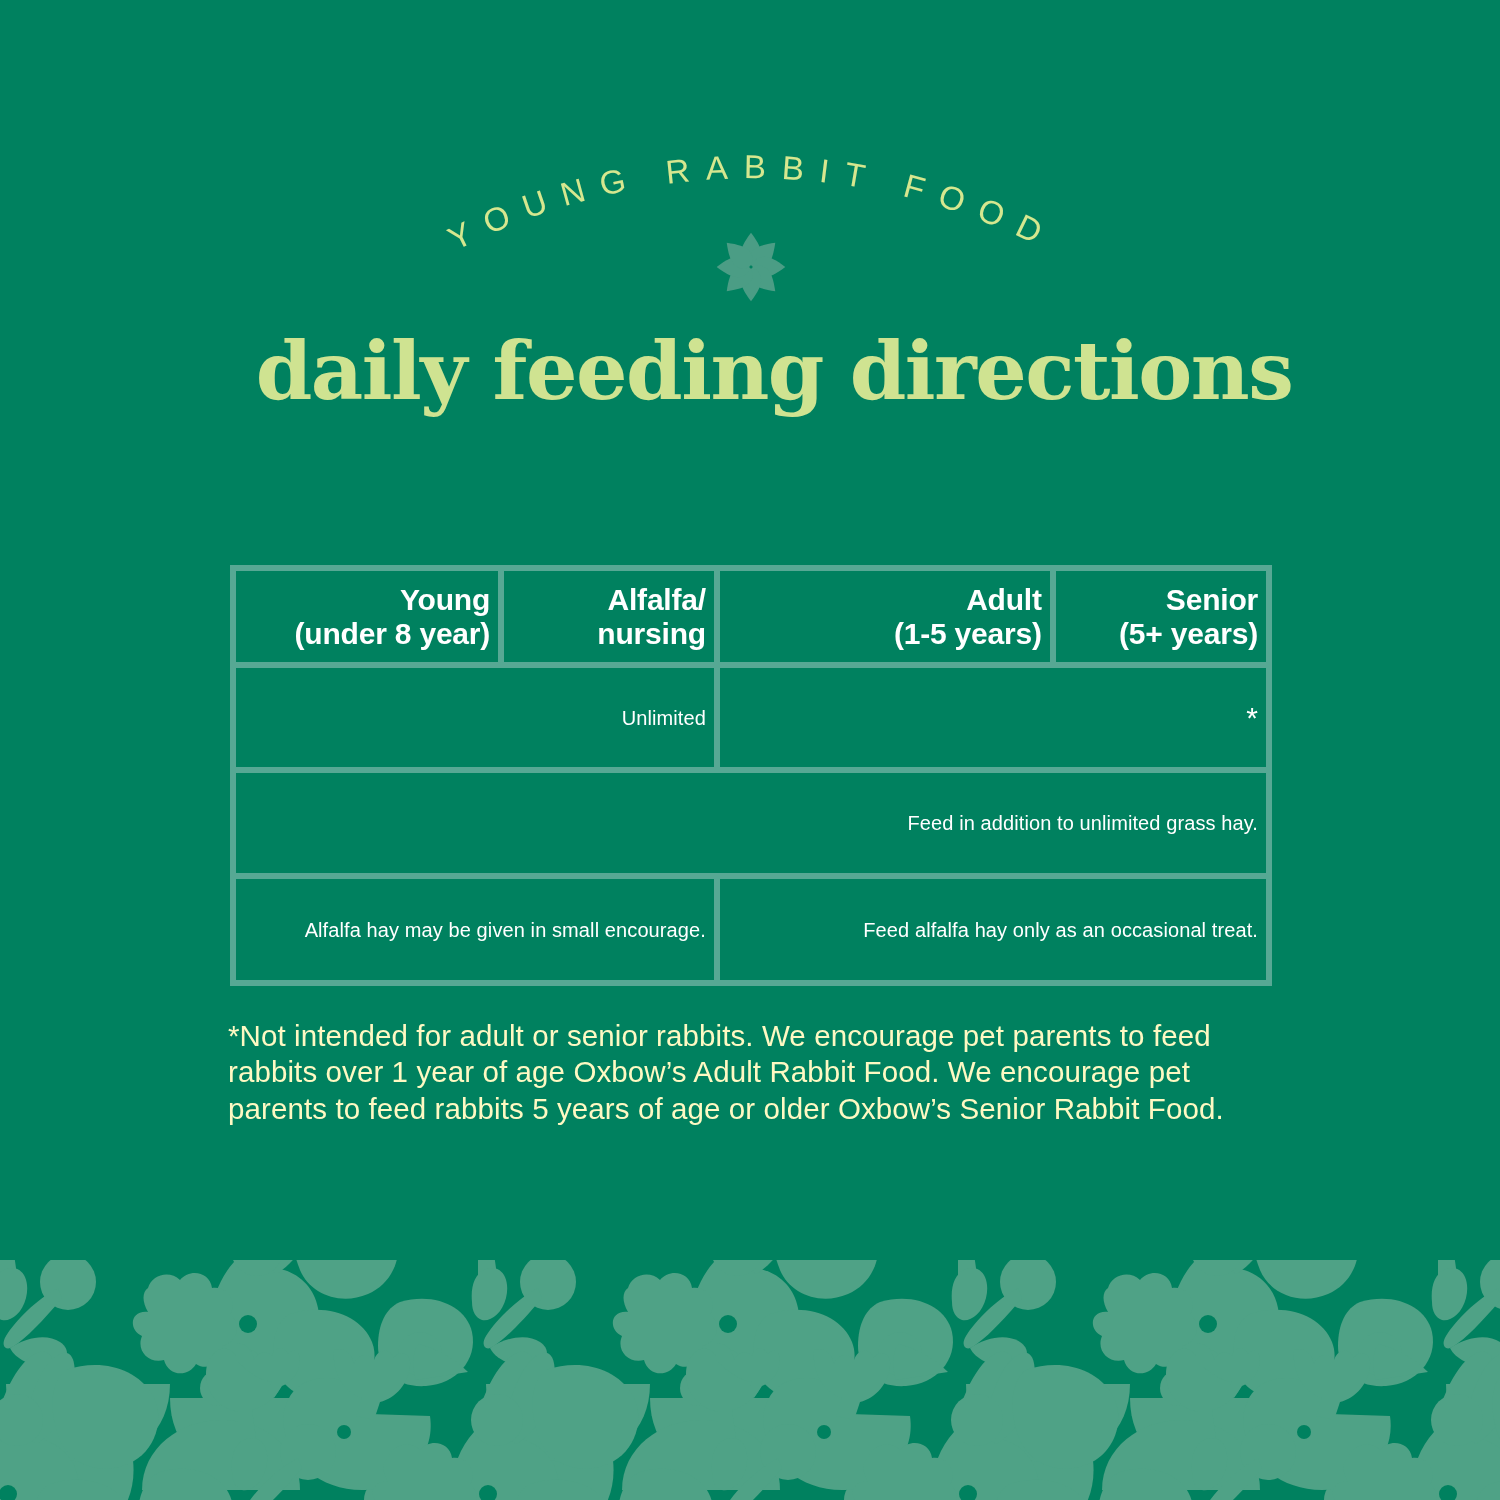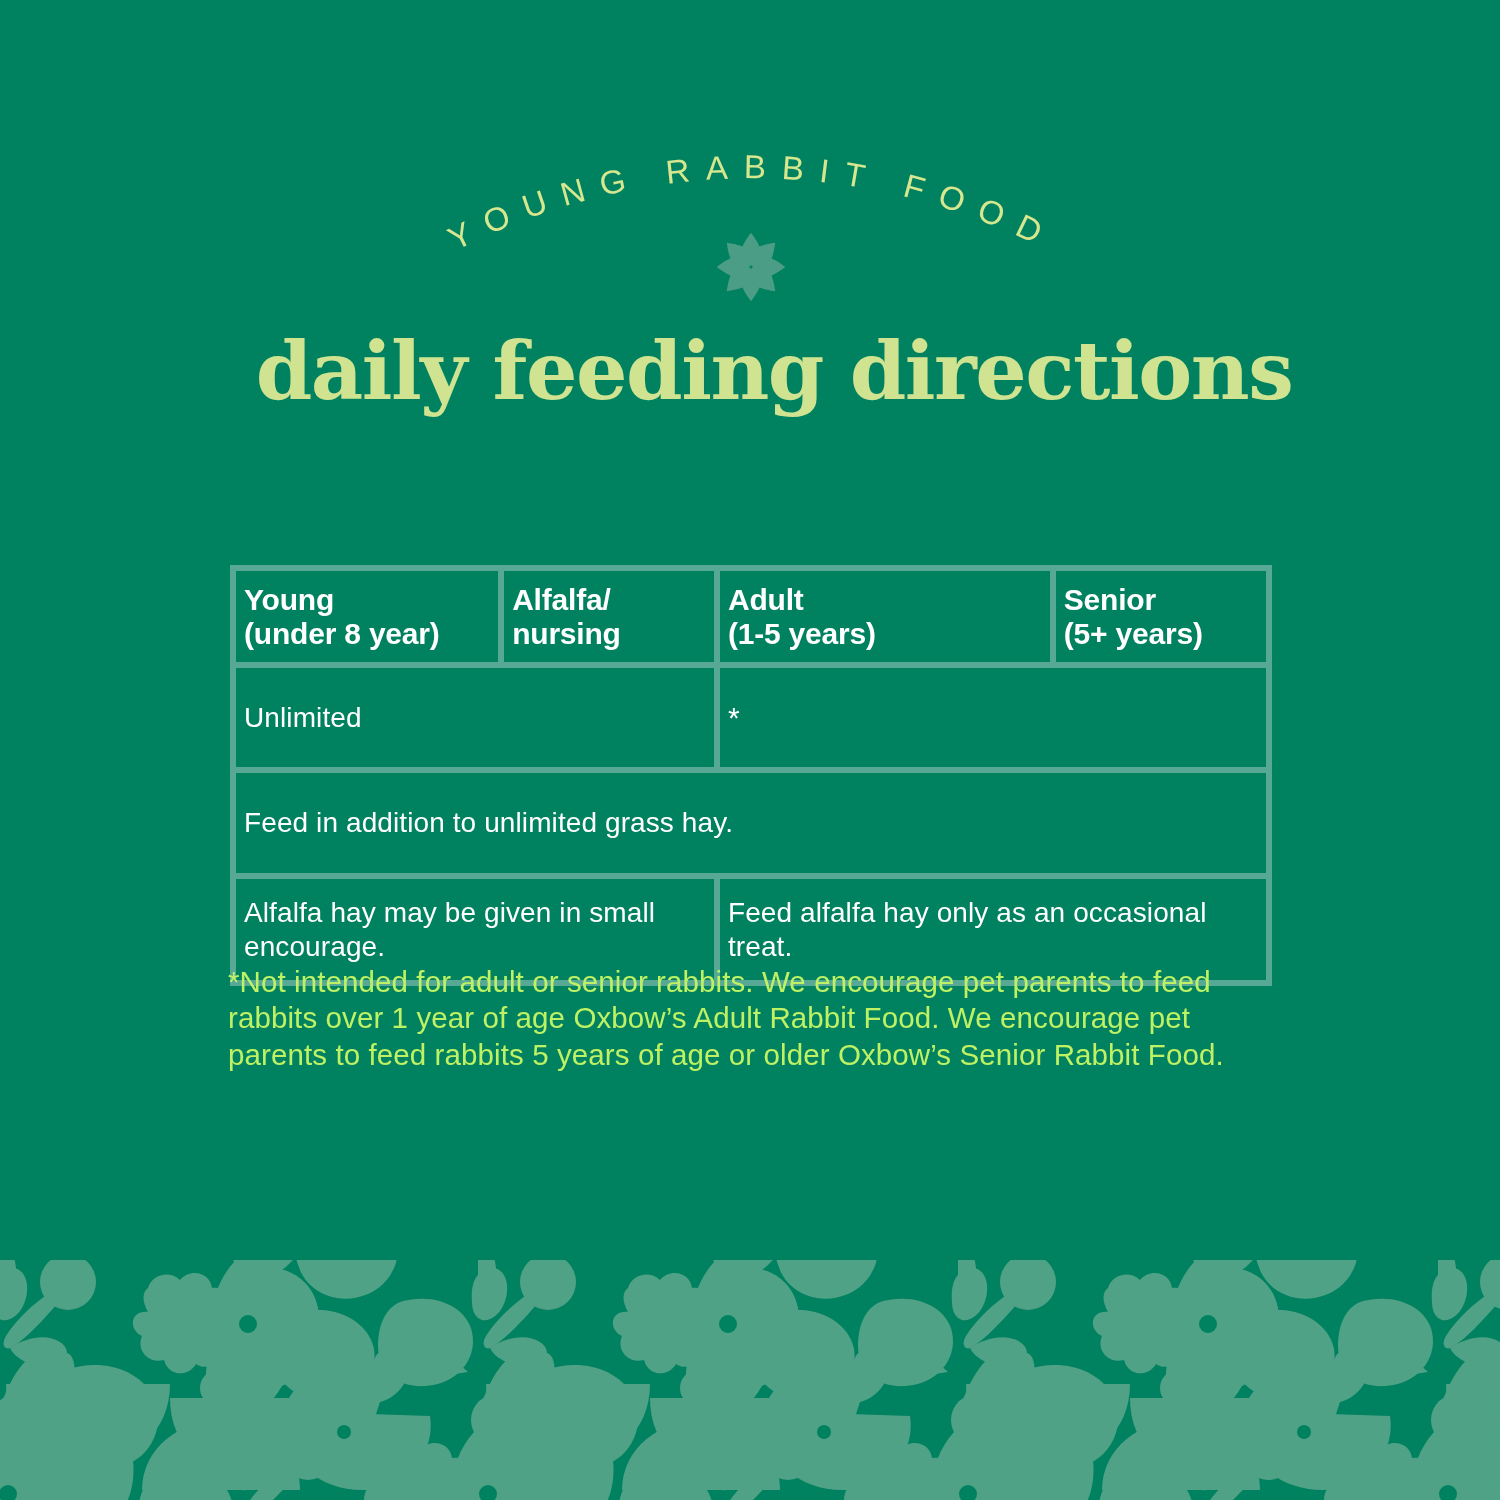--- a/index.html
+++ b/index.html
@@ -69,50 +69,50 @@
     left: 230px;
     top: 565px;
     width: 1042px;
     border-collapse: separate;
     border-spacing: 0;
     border: 3px solid #57a894;
   }
   .feed-table td {
     border: 3px solid #57a894;
     color: #ffffff;
-    text-align: left;
+    text-align: right;
     vertical-align: middle;
     padding: 0 8px;
     background: #00815f;
   }
   .hdr-cell {
     height: 91px;
     font-weight: bold;
     font-size: 30px;
     line-height: 1.12;
     letter-spacing: -0.2px;
   }
   .body-cell {
     font-weight: 400;
-    font-size: 28px;
+    font-size: 20px;
     line-height: 1.2;
     letter-spacing: 0.1px;
   }
   .row-unlimited td { height: 99px; }
   .row-note td      { height: 100px; }
   .row-alfalfa td   { height: 101px; }
   .star-cell { font-size: 30px; }
 
   
   .footnote {
     position: absolute;
     left: 228px;
-    top: 964px;
+    top: 1018px;
     width: 1050px;
-    color: #bef264;
+    color: #fef9c3;
     font-size: 29.5px;
     line-height: 1.23;
     letter-spacing: 0.1px;
   }
 
   
   .pattern-band {
     position: absolute;
     left: 0;
     bottom: 0;

